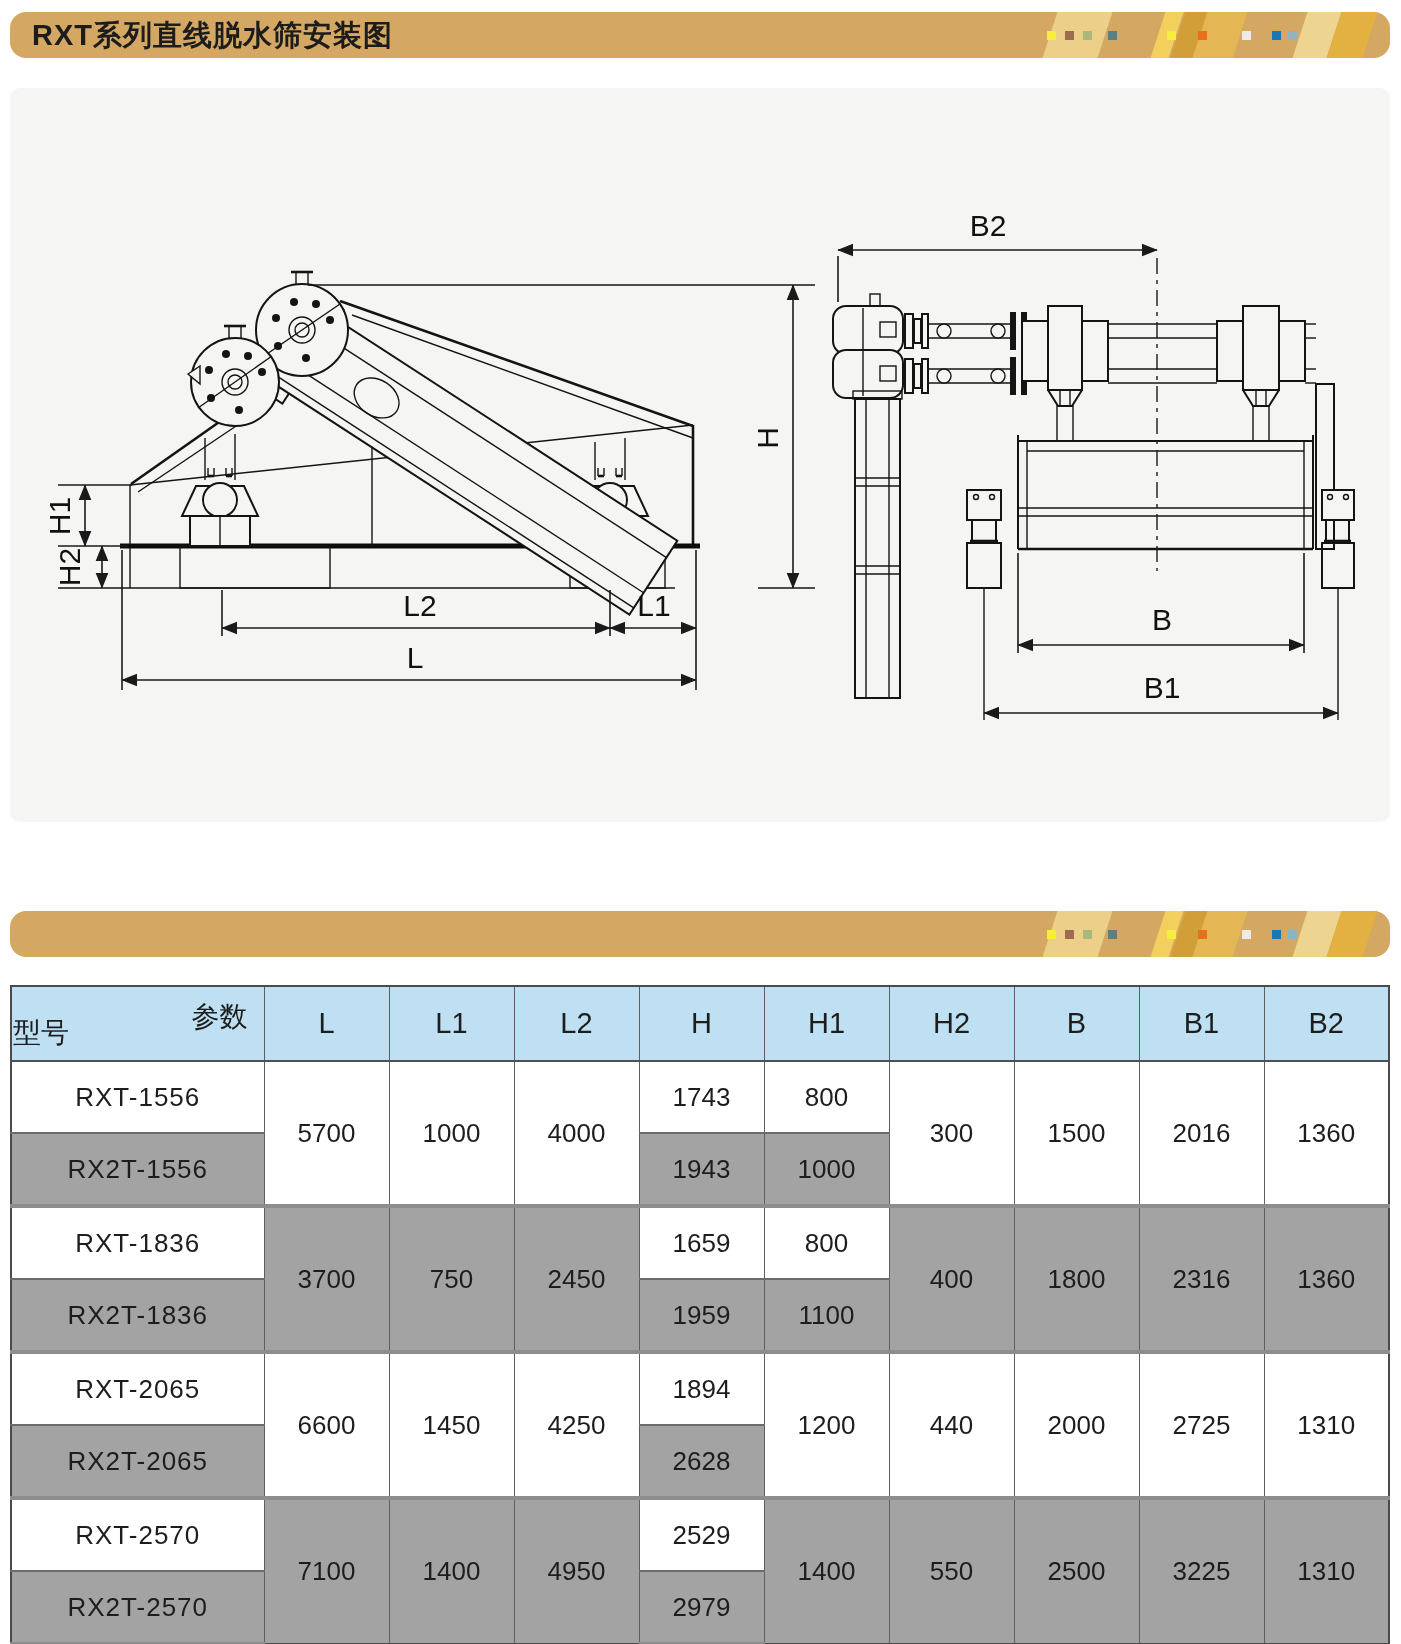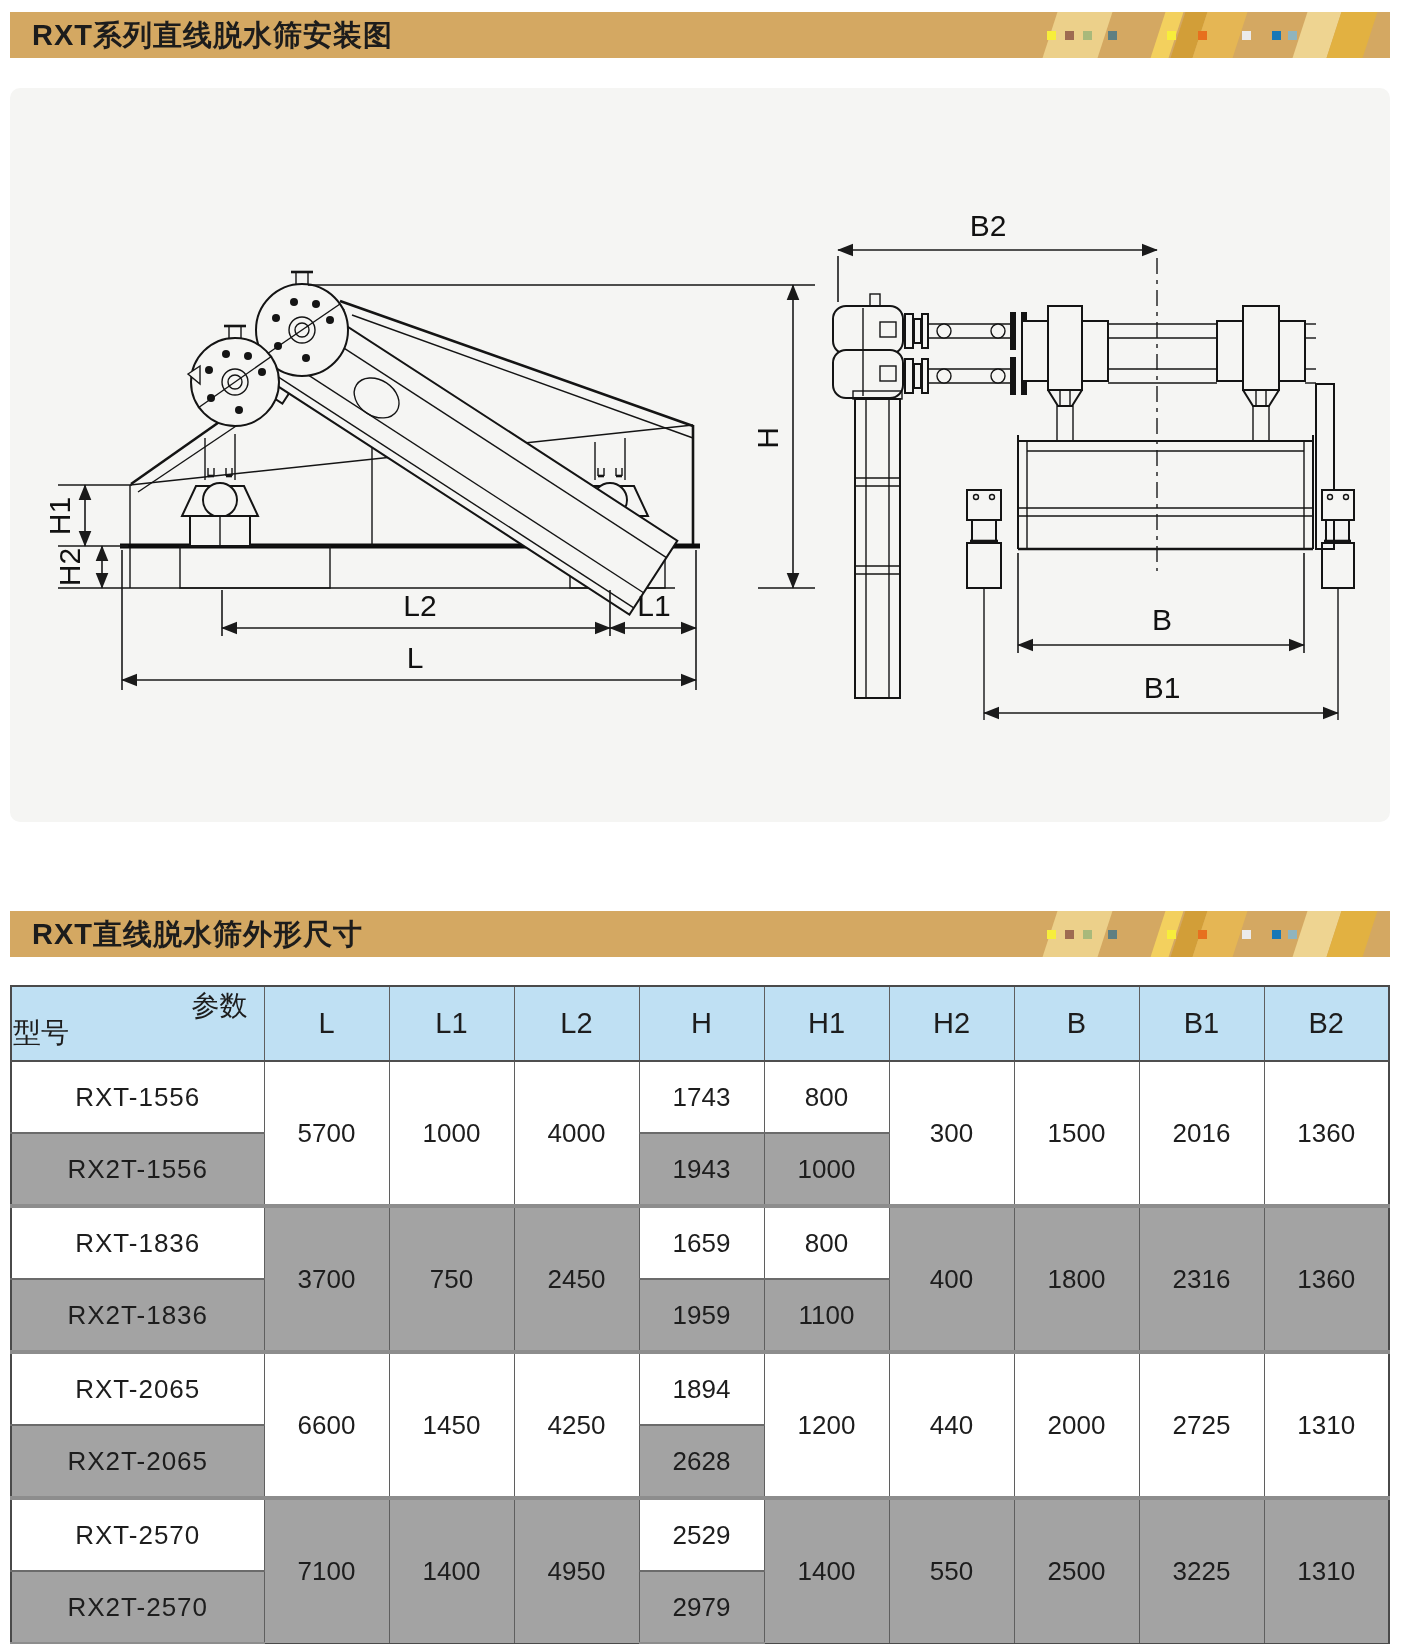--- a/index.html
+++ b/index.html
@@ -1,20 +1,20 @@
 <!DOCTYPE html>
 <html><head>
 <meta charset="utf-8">
 <style>
   html,body{margin:0;padding:0;background:#ffffff;}
   .page{position:relative;width:1401px;height:1644px;background:#ffffff;
         font-family:"Liberation Sans",sans-serif;overflow:hidden;}
 
   
-  .banner{position:absolute;left:10px;width:1380px;height:46px;background:#d4a862;overflow:hidden;}
+  .banner{position:absolute;left:10px;width:1380px;height:46px;background:#d4a862;overflow:hidden;border-radius:16px;}
   .banner-title{position:absolute;left:22px;top:0;line-height:46px;font-size:29px;font-weight:bold;
                 color:#1c1c1c;letter-spacing:1px;white-space:nowrap;}
   .deco{position:absolute;left:940px;top:0;width:440px;height:46px;}
   .stripe{position:absolute;top:-10px;height:66px;transform:skewX(-18deg);}
   .st1{left:100px;width:55px;background:#ecd08a;}
   .st2{left:208px;width:18px;background:#f3d05e;}
   .st3{left:228px;width:22px;background:#d29e38;}
   .st4{left:250px;width:40px;background:#e5b654;}
   .st5{left:350px;width:34px;background:#eed491;}
   .st6{left:384px;width:36px;background:#e2b141;}
@@ -43,21 +43,21 @@
   table.spec tbody td{height:70px;}
   td.w{background:#ffffff;}
   td.g{background:#a3a3a3;}
   tr.group-start td{border-top:4px solid #8d8d8d;}
   tr.rowB td{border-top:2.5px solid #6b6b6b;}
   tbody tr:last-child td{border-bottom:4px solid #8d8d8d;}
   th.diag{position:relative;
     background-image:linear-gradient(to bottom right,
       transparent calc(50% - 1.3px), #4a4a4a calc(50% - 1.3px),
       #4a4a4a calc(50% + 1.3px), transparent calc(50% + 1.3px));}
-  th.diag .param{position:absolute;top:0;right:16px;font-size:28px;font-family:Liberation Serif, serif;}
+  th.diag .param{position:absolute;top:11px;right:16px;font-size:28px;font-family:Liberation Serif, serif;}
   th.diag .model-lbl{position:absolute;bottom:8px;left:1px;font-size:28px;}
   td.model-cell{letter-spacing:1px;}
 </style>
 </head>
 <body>
 
 <div class="page">
 
   <div class="banner" style="top:12px;">
     <div class="banner-title">RXT系列直线脱水筛安装图</div>
@@ -329,21 +329,20 @@
 
         <g>
           <line class="dim" x1="974" y1="625" x2="1328" y2="625" marker-start="url(#ah)" marker-end="url(#ah)"></line>
           <text x="1152" y="610" text-anchor="middle">B1</text>
         </g>
       </g>
     </svg>
   </div>
 
   <div class="banner" style="top:911px;">
-    <div class="banner-title">RXT直线脱水筛外形尺寸</div>
     <div class="deco">
       <div class="stripe st1"></div>
       <div class="stripe st2"></div>
       <div class="stripe st3"></div>
       <div class="stripe st4"></div>
       <div class="stripe st5"></div>
       <div class="stripe st6"></div>
       <div class="sq" style="left:97px;background:#f7ee3b"></div>
       <div class="sq" style="left:115px;background:#9f6b51"></div>
       <div class="sq" style="left:133px;background:#a8b97b"></div>

